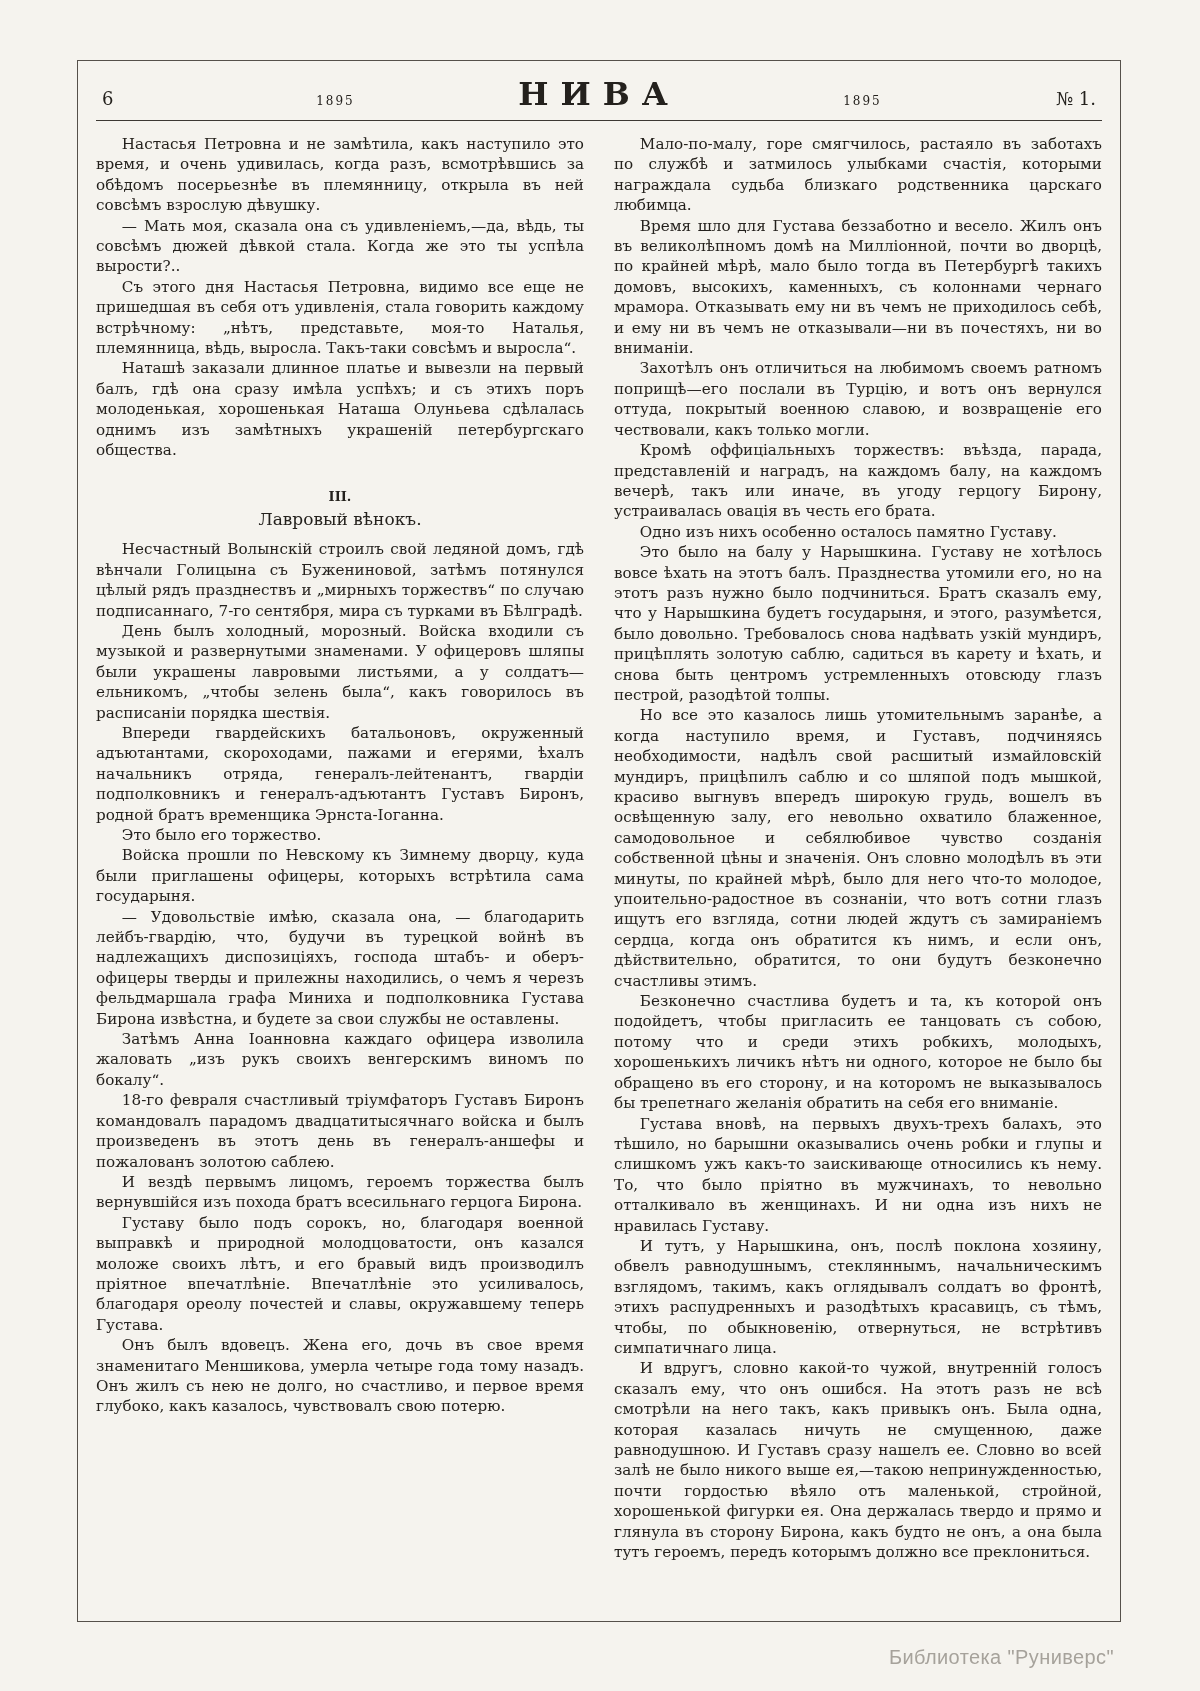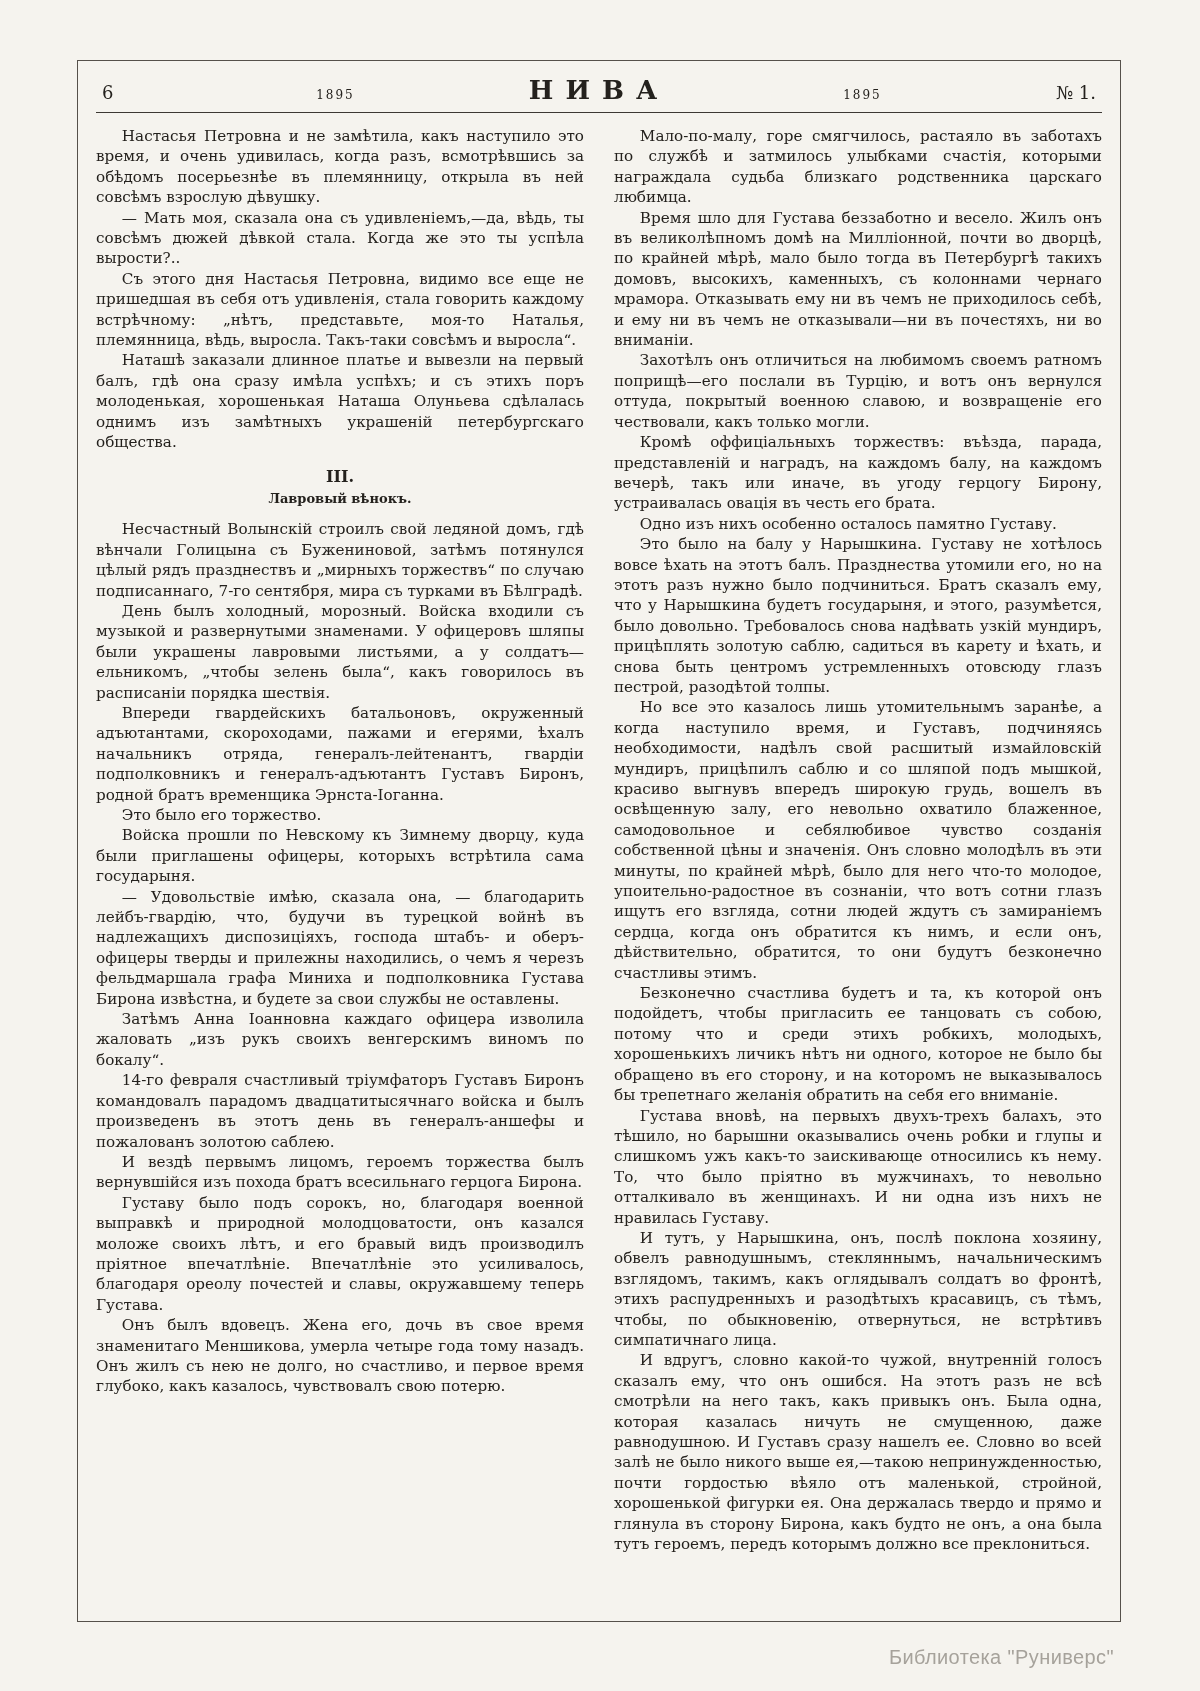--- a/index.html
+++ b/index.html
@@ -22,40 +22,40 @@
   }
   .masthead-row{
     display:grid;
     grid-template-columns:90px 1fr 240px 1fr 90px;
     align-items:baseline;
     padding:6px 6px 7px;
     border-bottom:1px solid #3c3833;
   }
   .h-page{font-size:18px;text-align:left;}
   .h-year{font-size:12px;text-align:center;letter-spacing:2px;}
-  .h-title{font-size:26px;font-weight:bold;text-align:center;letter-spacing:12px;}
+  .h-title{font-size:32px;font-weight:bold;text-align:center;letter-spacing:12px;}
   .h-issue{font-size:18px;text-align:right;white-space:nowrap;}
   .columns{
     display:flex;gap:30px;margin-top:13px;
   }
   .col{
     flex:1;min-width:0;
     font-size:15.2px;line-height:20.4px;
     text-align:justify;
     hyphens:auto;
     -webkit-hyphens:auto;
   }
   .col p{margin:0;text-indent:1.7em;}
   .col p.chap-num{
     text-align:center;text-indent:0;font-weight:bold;
-    margin-top:14px;margin-bottom:2px;font-size:16px;
+    margin-top:26px;margin-bottom:2px;font-size:13px;
   }
   .col p.chap-title{
-    text-align:center;text-indent:0;font-weight:bold;
-    margin-bottom:10px;font-size:13px;
+    text-align:center;text-indent:0;font-weight:normal;
+    margin-bottom:10px;font-size:17px;
   }
   .watermark{
     position:absolute;right:86px;bottom:22px;
     font-family:"Liberation Sans", sans-serif;
     font-size:20px;color:#a6a29b;letter-spacing:0.4px;
   }
 </style>
 </head>
 <body>
 
@@ -76,21 +76,21 @@
           <p class="para">Наташѣ заказали длинное платье и вывезли на первый балъ, гдѣ она сразу имѣла успѣхъ; и съ этихъ поръ молоденькая, хорошенькая Наташа Олуньева сдѣлалась однимъ изъ замѣтныхъ украшеній петербургскаго общества.</p>
           <p class="chap-num">III.</p>
           <p class="chap-title">Лавровый вѣнокъ.</p>
           <p class="para">Несчастный Волынскій строилъ свой ледяной домъ, гдѣ вѣнчали Голицына съ Бужениновой, затѣмъ потянулся цѣлый рядъ празднествъ и „мирныхъ торжествъ“ по случаю подписаннаго, 7-го сентября, мира съ турками въ Бѣлградѣ.</p>
           <p class="para">День былъ холодный, морозный. Войска входили съ музыкой и развернутыми знаменами. У офицеровъ шляпы были украшены лавровыми листьями, а у солдатъ—ельникомъ, „чтобы зелень была“, какъ говорилось въ расписаніи порядка шествія.</p>
           <p class="para">Впереди гвардейскихъ батальоновъ, окруженный адъютантами, скороходами, пажами и егерями, ѣхалъ начальникъ отряда, генералъ-лейтенантъ, гвардіи подполковникъ и генералъ-адъютантъ Густавъ Биронъ, родной братъ временщика Эрнста-Іоганна.</p>
           <p class="para">Это было его торжество.</p>
           <p class="para">Войска прошли по Невскому къ Зимнему дворцу, куда были приглашены офицеры, которыхъ встрѣтила сама государыня.</p>
           <p class="para">— Удовольствіе имѣю, сказала она, — благодарить лейбъ-гвардію, что, будучи въ турецкой войнѣ въ надлежащихъ диспозиціяхъ, господа штабъ- и оберъ-офицеры тверды и прилежны находились, о чемъ я черезъ фельдмаршала графа Миниха и подполковника Густава Бирона извѣстна, и будете за свои службы не оставлены.</p>
           <p class="para">Затѣмъ Анна Іоанновна каждаго офицера изволила жаловать „изъ рукъ своихъ венгерскимъ виномъ по бокалу“.</p>
-          <p class="para">14-го февраля счастливый тріумфаторъ Густавъ Биронъ командовалъ парадомъ двадцатитысячнаго войска и былъ произведенъ въ этотъ день въ генералъ-аншефы и пожалованъ золотою саблею.</p>
+          <p class="para">18-го февраля счастливый тріумфаторъ Густавъ Биронъ командовалъ парадомъ двадцатитысячнаго войска и былъ произведенъ въ этотъ день въ генералъ-аншефы и пожалованъ золотою саблею.</p>
           <p class="para">И вездѣ первымъ лицомъ, героемъ торжества былъ вернувшійся изъ похода братъ всесильнаго герцога Бирона.</p>
           <p class="para">Густаву было подъ сорокъ, но, благодаря военной выправкѣ и природной молодцоватости, онъ казался моложе своихъ лѣтъ, и его бравый видъ производилъ пріятное впечатлѣніе. Впечатлѣніе это усиливалось, благодаря ореолу почестей и славы, окружавшему теперь Густава.</p>
           <p class="para">Онъ былъ вдовецъ. Жена его, дочь въ свое время знаменитаго Меншикова, умерла четыре года тому назадъ. Онъ жилъ съ нею не долго, но счастливо, и первое время глубоко, какъ казалось, чувствовалъ свою потерю.</p>
         </div>
       <div class="col" id="col-right">
           <p class="para">Мало-по-малу, горе смягчилось, растаяло въ заботахъ по службѣ и затмилось улыбками счастія, которыми награждала судьба близкаго родственника царскаго любимца.</p>
           <p class="para">Время шло для Густава беззаботно и весело. Жилъ онъ въ великолѣпномъ домѣ на Милліонной, почти во дворцѣ, по крайней мѣрѣ, мало было тогда въ Петербургѣ такихъ домовъ, высокихъ, каменныхъ, съ колоннами чернаго мрамора. Отказывать ему ни въ чемъ не приходилось себѣ, и ему ни въ чемъ не отказывали—ни въ почестяхъ, ни во вниманіи.</p>
           <p class="para">Захотѣлъ онъ отличиться на любимомъ своемъ ратномъ поприщѣ—его послали въ Турцію, и вотъ онъ вернулся оттуда, покрытый военною славою, и возвращеніе его чествовали, какъ только могли.</p>
           <p class="para">Кромѣ оффиціальныхъ торжествъ: въѣзда, парада, представленій и наградъ, на каждомъ балу, на каждомъ вечерѣ, такъ или иначе, въ угоду герцогу Бирону, устраивалась овація въ честь его брата.</p>
           <p class="para">Одно изъ нихъ особенно осталось памятно Густаву.</p>

